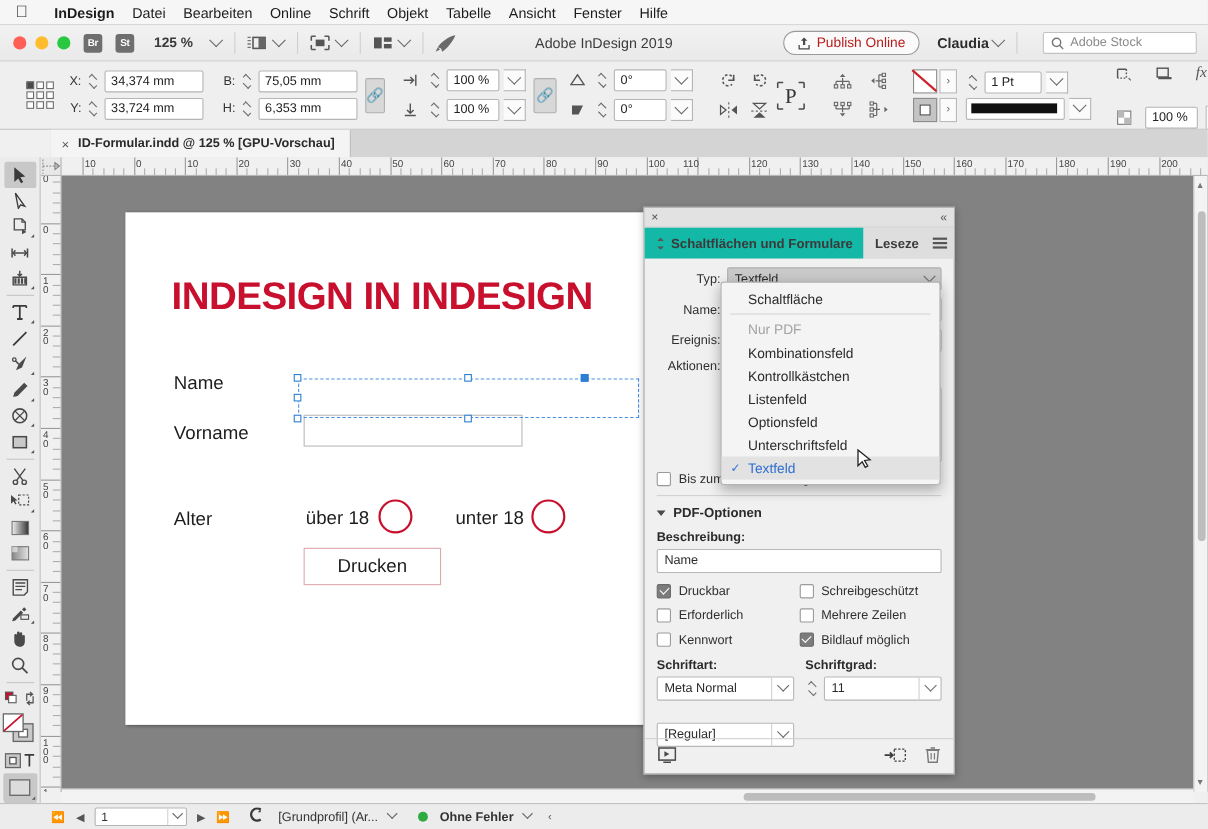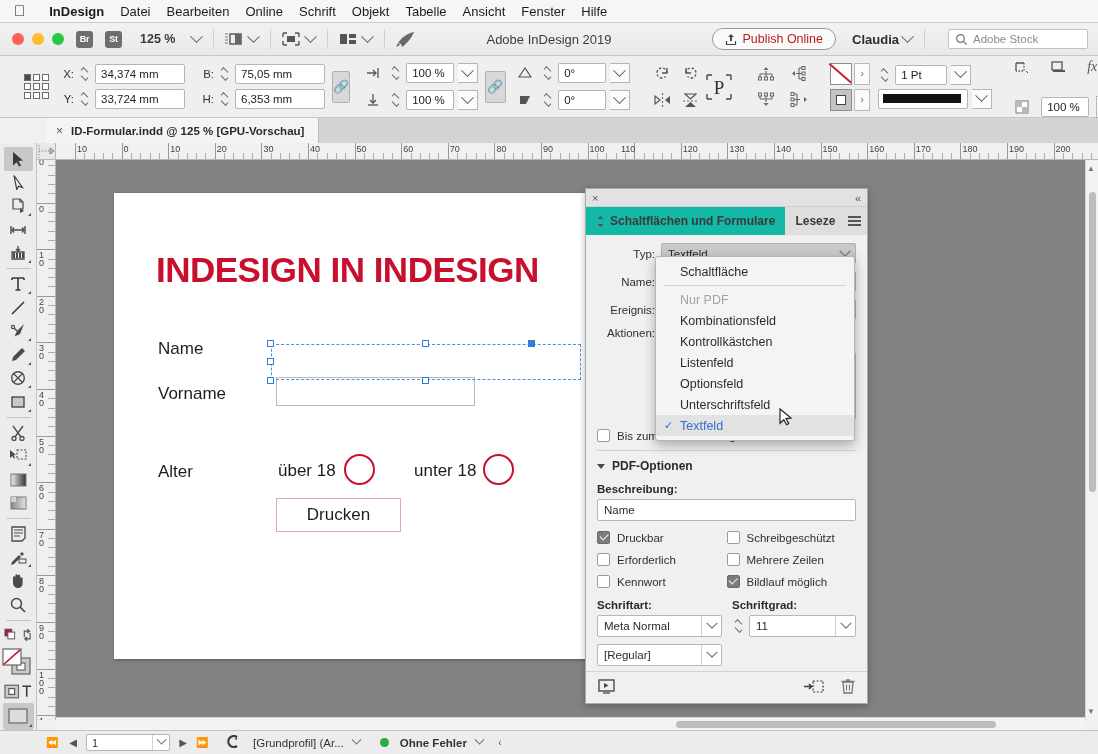--- a/index.html
+++ b/index.html
@@ -1307,21 +1307,21 @@
 
       <div class="twocol" style="margin-top:11px">
         <div style="flex:0 0 125px">
           <div class="minilabel">Schriftart:</div>
           <div class="msel">
             <span>Meta Normal</span>
             <span class="mselarrow">
                 <i class="chev" style="width:8px;height:8px"></i>
               </span>
           </div>
-          <div class="msel" style="margin-top:7px">
+          <div class="msel" style="margin-top:20px">
             <span>[Regular]</span>
             <span class="mselarrow">
                 <i class="chev" style="width:8px;height:8px"></i>
               </span>
           </div>
         </div>
         <div style="margin-left:10px">
           <div class="minilabel">Schriftgrad:</div>
           <div style="display:flex;align-items:center;gap:4px">
             <span class="stepper" style="height:22px">

